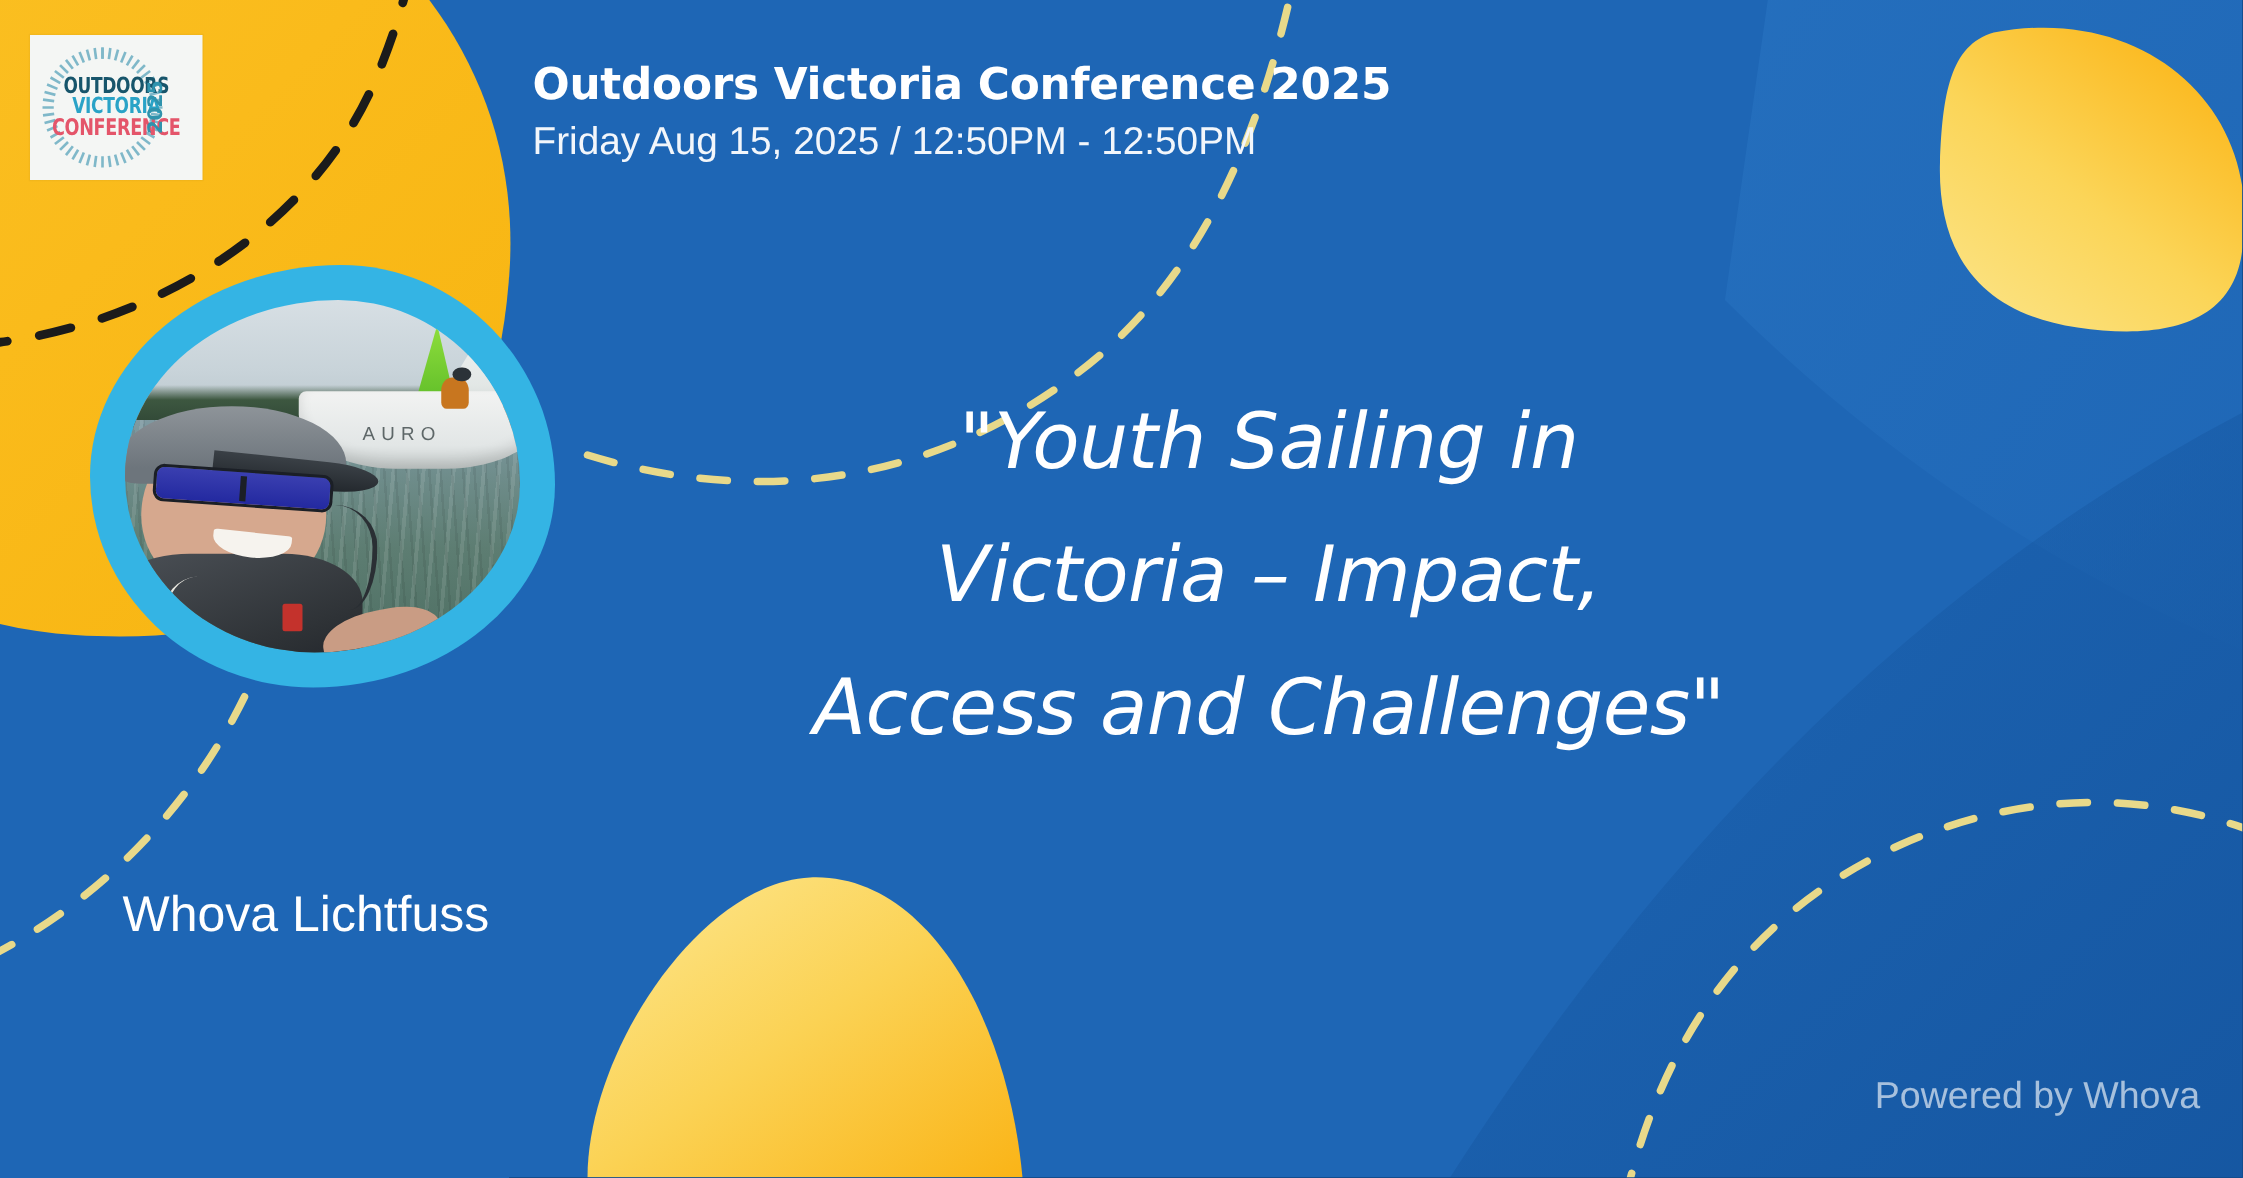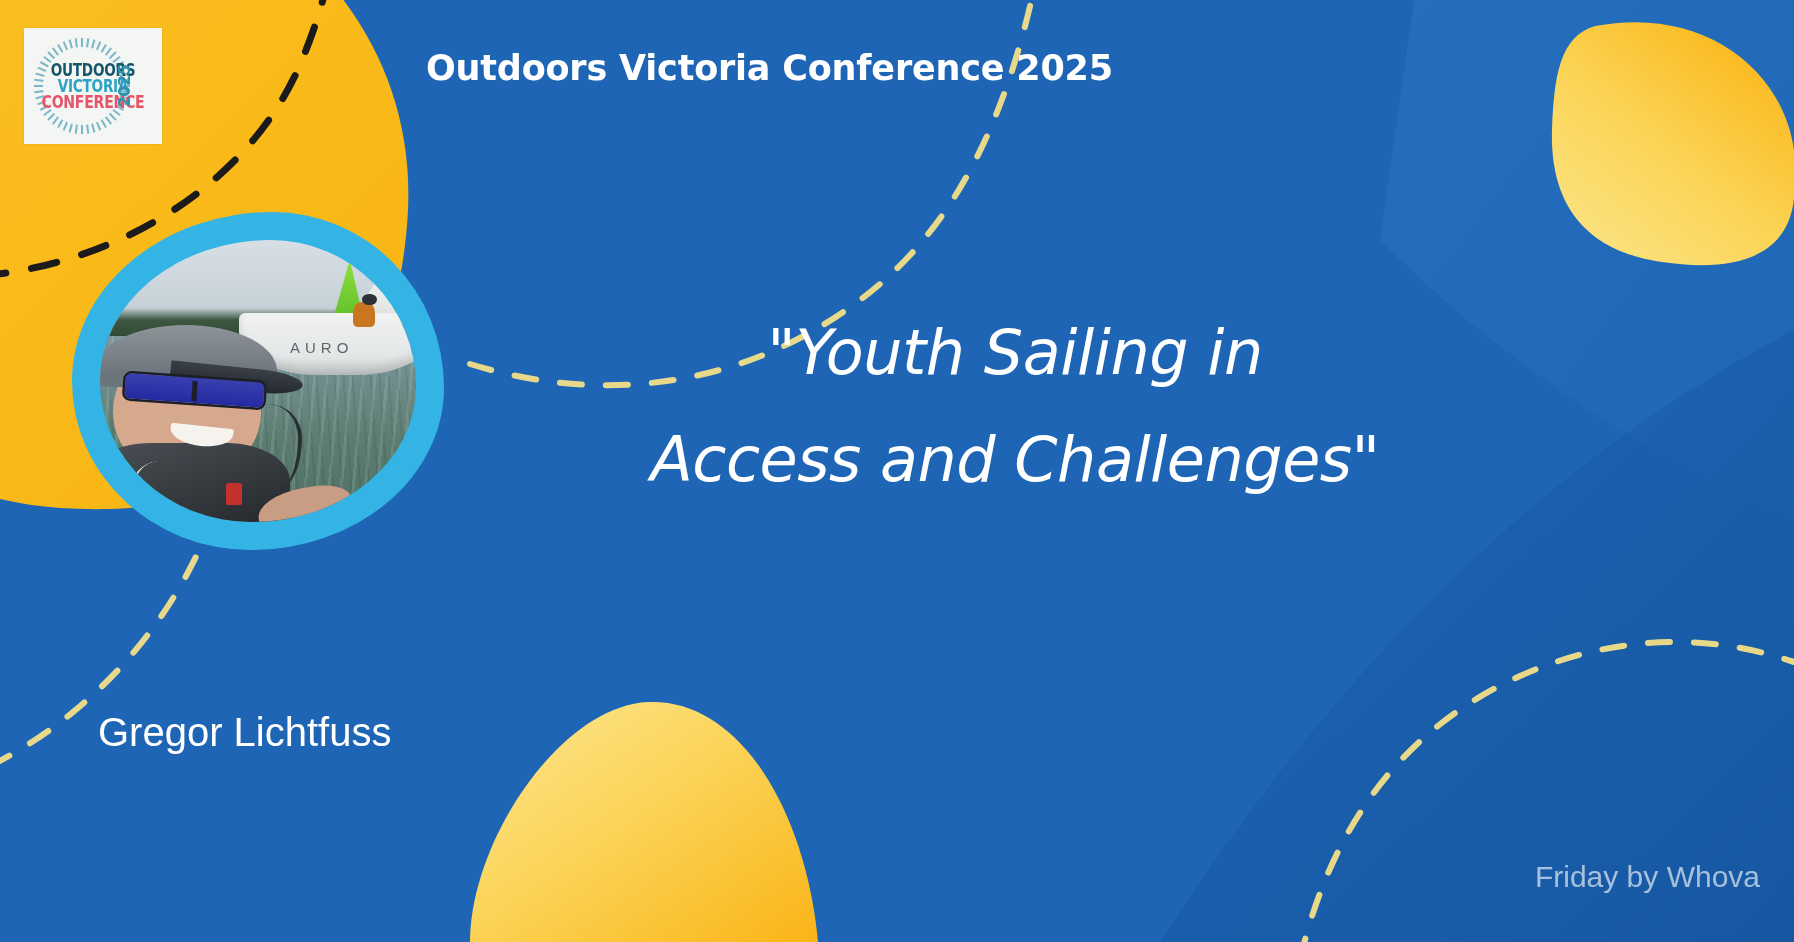--- a/index.html
+++ b/index.html
@@ -408,20 +408,21 @@
     <div class="logo-words">
       <span class="lw lw1">OUTDOORS</span>
       <span class="lw lw2">VICTORIA</span>
       <span class="lw lw3">CONFERENCE</span>
     </div>
     <div class="logo-year">2025</div>
   </div>
 
   <div class="header-text">
     <div class="event-title">Outdoors Victoria Conference 2025</div>
+    <div class="event-when">Friday Aug 15, 2025 / 12:50PM - 12:50PM</div>
   </div>
 
   <div class="avatar-wrap">
     <div class="avatar-ring"></div>
     <div class="avatar-photo">
       <div class="ph ph-sky"></div>
       <div class="ph ph-shore"></div>
       <div class="ph ph-water"></div>
       <div class="ph ph-sail2"></div>
       <div class="ph ph-sail"></div>
@@ -436,22 +437,23 @@
       <div class="ph ph-vest-red"></div>
       <div class="ph ph-cap"></div>
       <div class="ph ph-brim"></div>
       <div class="ph ph-glasses"></div>
       <div class="ph ph-smile"></div>
       <div class="ph ph-tube"></div>
       <div class="ph ph-hand"></div>
     </div>
   </div>
 
-  <div class="speaker-name">Gregor Lichtfuss</div>
+  <div class="speaker-name">Whova Lichtfuss</div>
 
   <div class="session-title">
     <div>"Youth Sailing in</div>
+    <div>Victoria – Impact,</div>
     <div>Access and Challenges"</div>
   </div>
 
-  <div class="powered-by">Friday by Whova</div>
+  <div class="powered-by">Powered by Whova</div>
 
 </div>
 
 </body></html>

